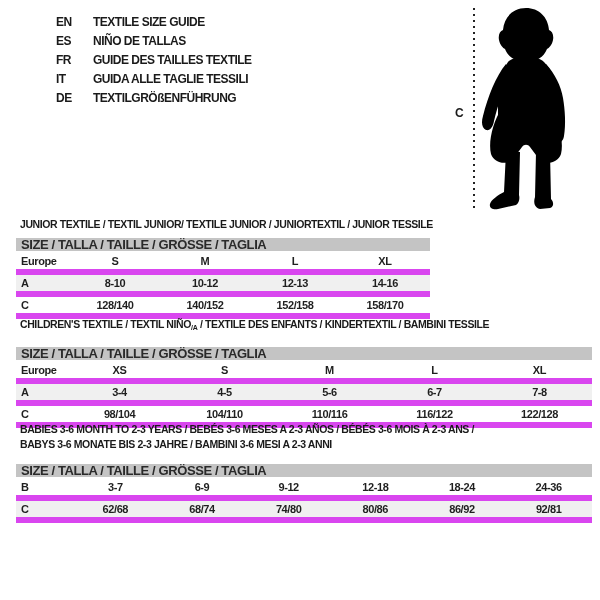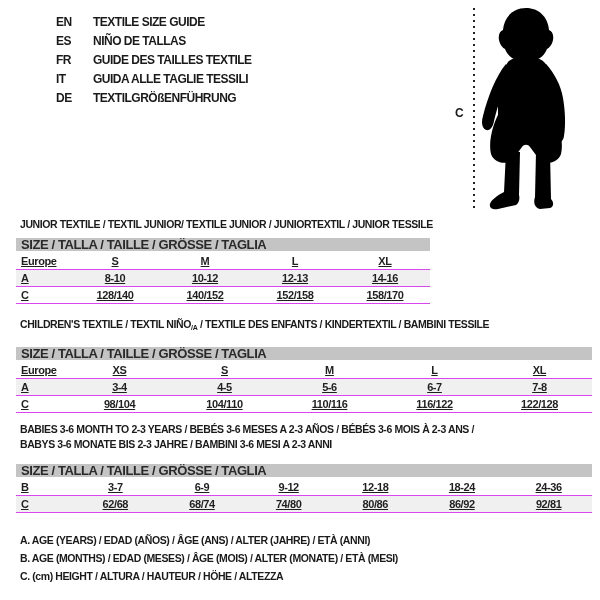--- a/index.html
+++ b/index.html
@@ -31,21 +31,21 @@
   .tbl-3{top:464px;width:576px;}
   table{border-collapse:collapse;table-layout:fixed;width:100%;
         font-size:11px;letter-spacing:-0.4px;font-weight:700;color:#1f1f1f;}
   td{padding:0;overflow:hidden;white-space:nowrap;}
   thead td.bar{
     background:#c4c4c4;height:13px;line-height:13px;font-size:13px;
     text-align:left;padding-left:5px;color:#2a2a2a;border-bottom:2px solid #ffffff;
   }
   tbody td{height:16px;line-height:16px;text-align:center;}
   tbody td:first-child{text-align:left;padding-left:5px;}
-  tbody tr{border-bottom:1px solid #d946ef;text-decoration:underline;}
+  tbody tr{border-bottom:6px solid #d946ef;}
   tbody tr:nth-child(even){background:#f0f0f0;}
   col.c0-1{width:54px;} col.c0-2{width:51px;} col.c0-3{width:56px;}
   
   .footnotes{position:absolute;left:20px;top:531px;font-size:10.5px;line-height:18px;white-space:nowrap;}
 </style>
 </head>
 <body>
 
 <div class="sheet">
 
@@ -212,19 +212,14 @@
           <td>68/74</td>
           <td>74/80</td>
           <td>80/86</td>
           <td>86/92</td>
           <td>92/81</td>
         </tr>
       </tbody>
     </table>
   </div>
 
-  <div class="footnotes">
-    <div>A. AGE (YEARS) / EDAD (AÑOS) / ÂGE (ANS) / ALTER (JAHRE) / ETÀ (ANNI)</div>
-    <div>B. AGE (MONTHS) / EDAD (MESES) / ÂGE (MOIS) / ALTER (MONATE) / ETÀ (MESI)</div>
-    <div>C. (cm) HEIGHT / ALTURA / HAUTEUR / HÖHE / ALTEZZA</div>
-  </div>
 
 </div>
 
 </body></html>

